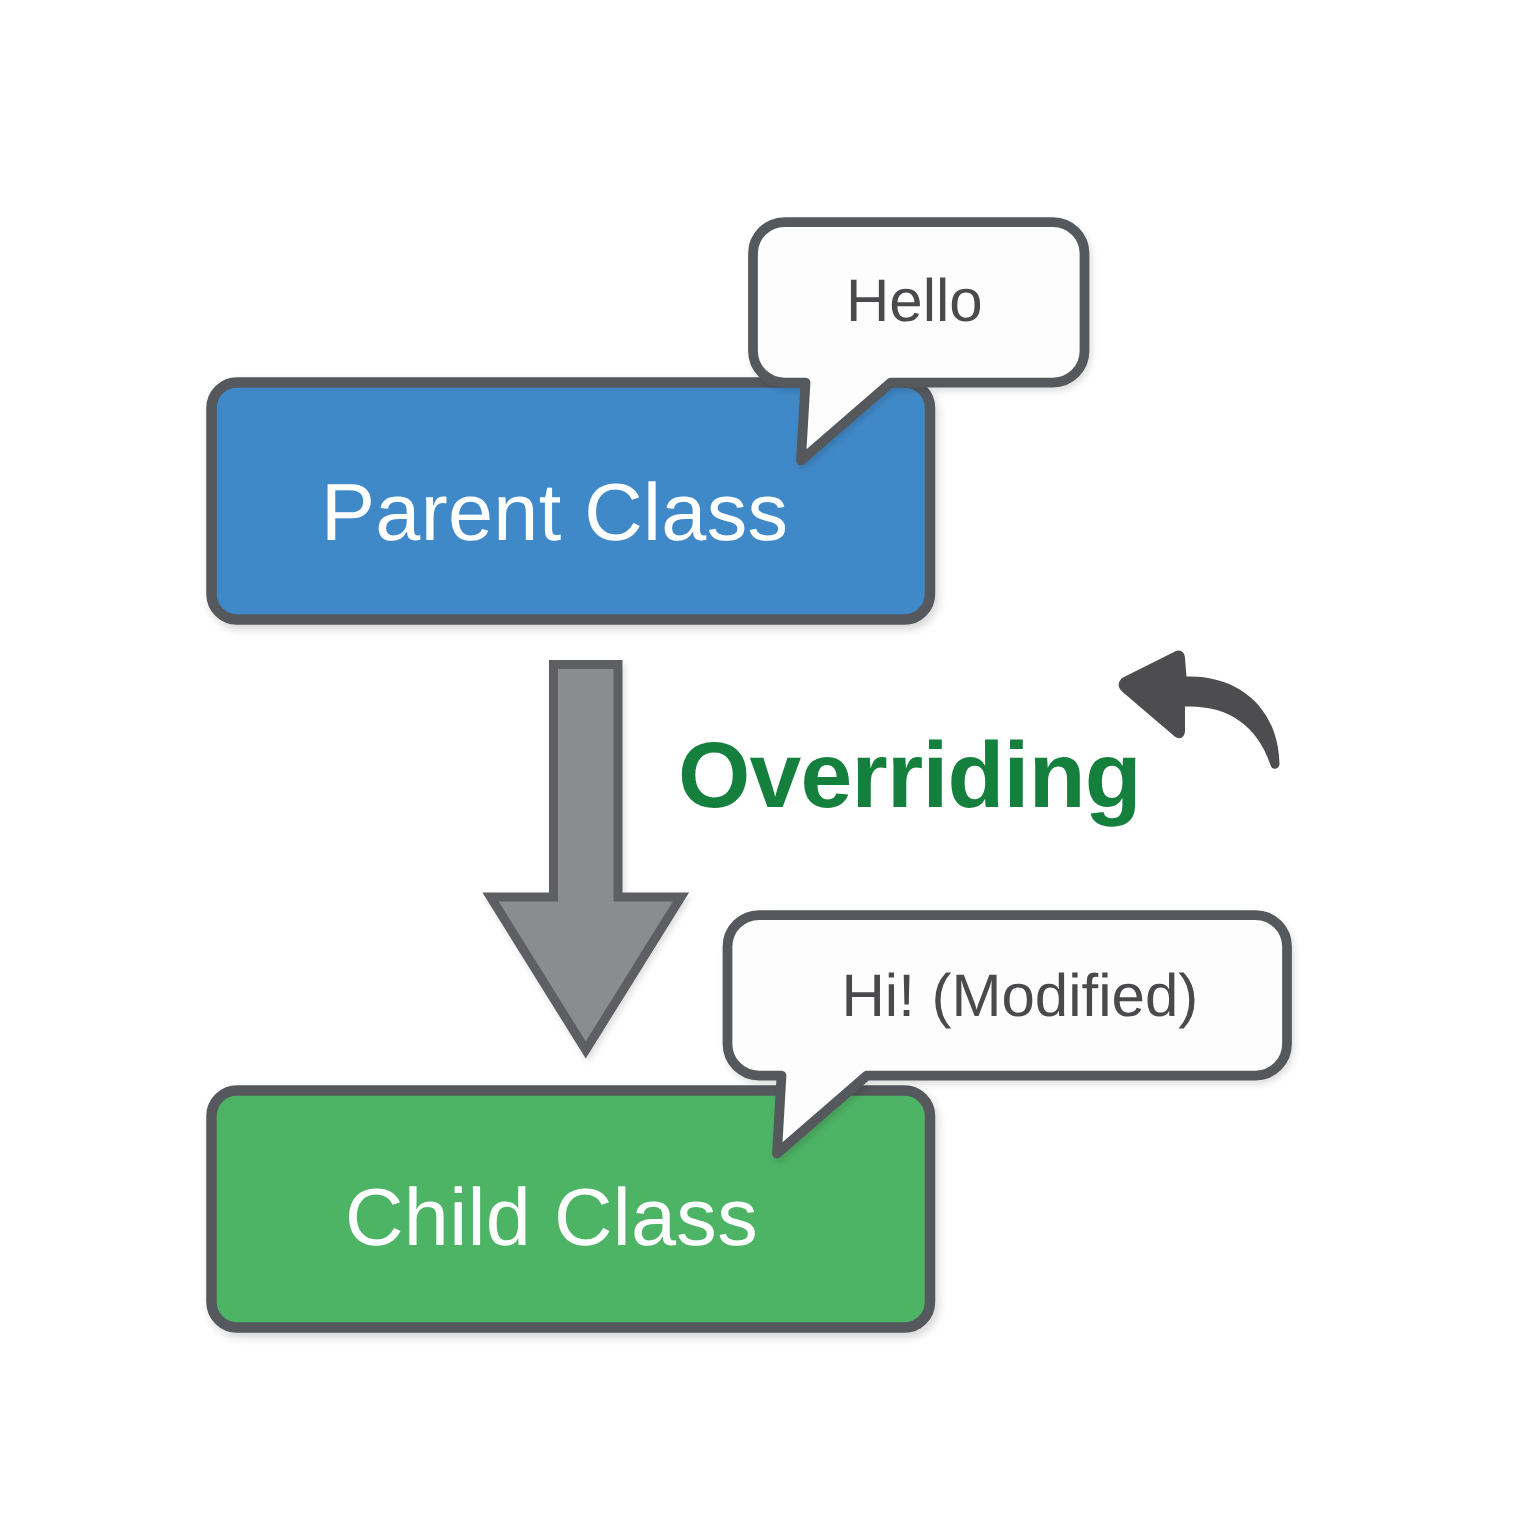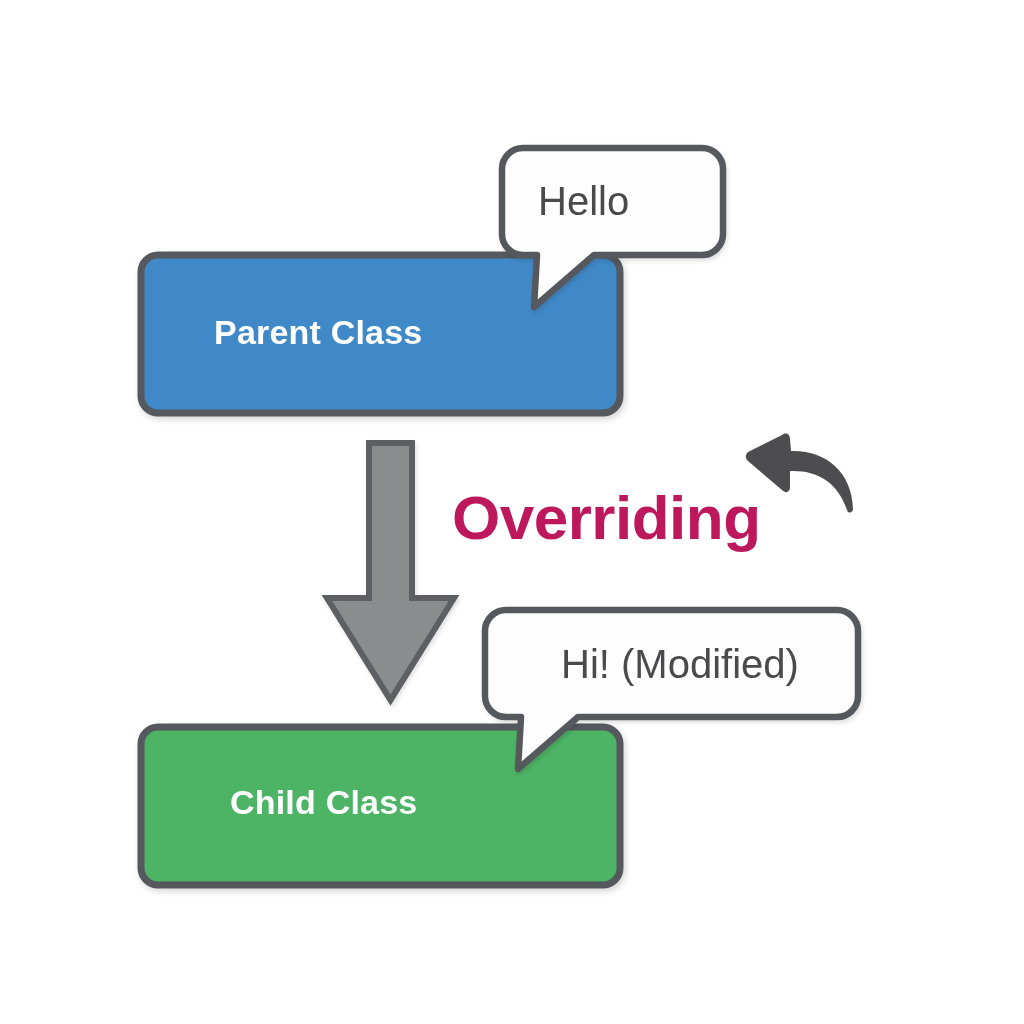--- a/index.html
+++ b/index.html
@@ -27,38 +27,38 @@
     height: 1024px;
   }
   
   .txt {
     position: absolute;
     white-space: nowrap;
     line-height: 1;
   }
   .class-label {
     color: #ffffff;
-    font-size: 34px;
-    font-weight: 700;
+    font-size: 54px;
+    font-weight: 400;
     letter-spacing: 0.2px;
   }
   .bubble-label {
     color: #4a4a4d;
     font-size: 40px;
     font-weight: 400;
   }
   .overriding-label {
-    color: #be185d;
+    color: #15803d;
     font-size: 62px;
     font-weight: 700;
     letter-spacing: -0.5px;
   }
   #parent-class-label { left: 214px; top: 315px; }
   #child-class-label  { left: 230px; top: 785px; }
-  #bubble-hello-label { left: 538px; top: 181px; }
+  #bubble-hello-label { left: 564px; top: 181px; }
   #bubble-modified-label { left: 513px; top: 644px; margin-left: 48px; }
   #overriding-text   { left: 452px; top: 487px; }
 </style>
 </head>
 <body>
 
 <div id="diagram-root">
 
   <svg id="diagram-svg" viewBox="0 0 1024 1024" xmlns="http://www.w3.org/2000/svg">
 

